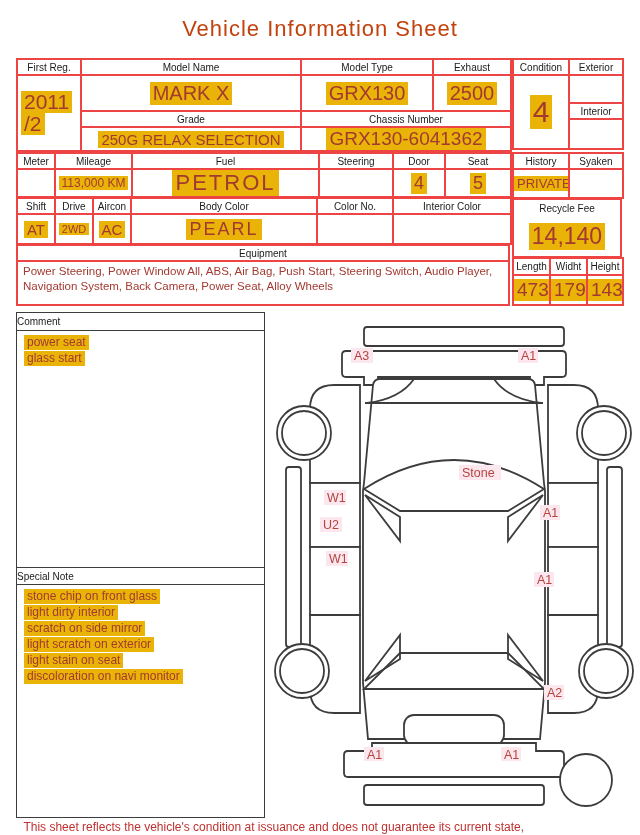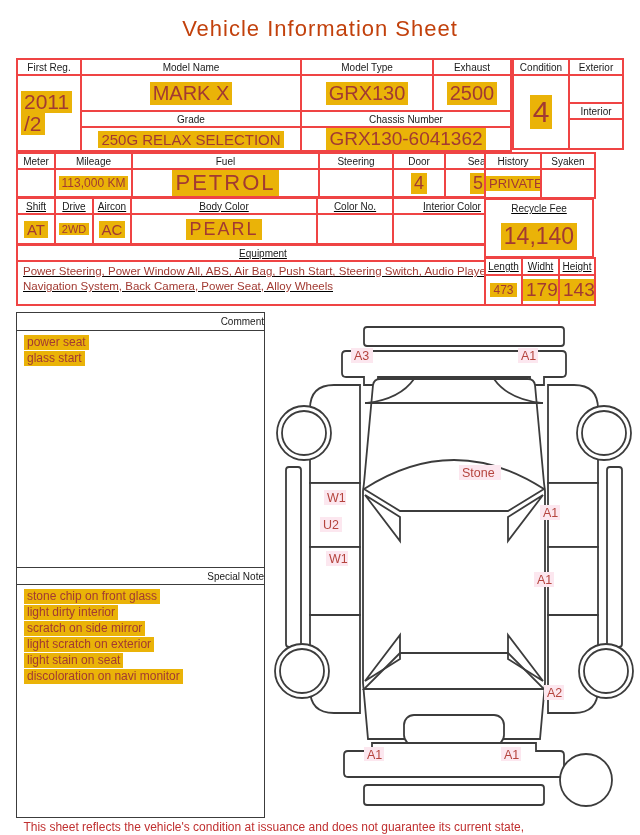--- a/index.html
+++ b/index.html
@@ -2,28 +2,28 @@
 <html><head>
 <meta charset="utf-8">
 <style>
   * { margin:0; padding:0; box-sizing:border-box; }
   html,body { background:#fff; }
   body { width:640px; height:835px; font-family:"Liberation Sans",sans-serif; position:relative; overflow:hidden; }
   .abs { position:absolute; }
   .sheet-title { top:16px; left:0; width:640px; text-align:center; font-size:22px; letter-spacing:1px; color:#c2410c; font-family:"Liberation Sans",sans-serif; }
   table { border-collapse:collapse; table-layout:fixed; width:100%; background:#fff; }
   td { border:2px solid #ef4444; padding:0; text-align:center; vertical-align:middle; overflow:hidden; }
-  .stack + .stack { margin-top:-1px;text-decoration:underline; }
+  .stack + .stack { margin-top:-1px; }
   .h { font-size:10px; color:#1a1a1a; }
   .red { color:#a23a32; }
   .hl { background:#eab308; padding:0 3px; white-space:nowrap; display:inline-block; }
   .v-lg { font-size:20px; }
   .left { text-align:left; }
   .boxline { border:1px solid #3c3c3c; background:#fff; }
-  .band { border-bottom:1px solid #3c3c3c; font-size:10px; color:#1a1a1a; text-align:right; height:18px; line-height:18px; }
+  .band { border-bottom:1px solid #3c3c3c; font-size:10px; color:#1a1a1a; text-align:left; height:18px; line-height:18px; }
   .notes { padding:4px 7px; font-size:12px; line-height:15px; color:#a23a32; text-align:left; }
   .notes div { margin-bottom:1px; }
   .footer { top:820px; left:0; width:524px; text-align:right; font-size:12px; color:#c03030; }
   svg text { font-family:"Liberation Sans",sans-serif; font-size:12.5px; fill:#b5443e; }
   svg .shape { fill:#ffffff; stroke:#3c3c3c; stroke-width:1.8; }
   svg .lab-bg { fill:#fce7ef; stroke:none; }
   svg .thin { fill:none; stroke:#3c3c3c; stroke-width:1.8; }
 </style>
 </head>
 <body>
@@ -153,21 +153,21 @@
         <tr style="height:16px">
       <td class="h">Equipment</td>
     </tr>
     <tr style="height:44px">
       <td class="red left" style="font-size:11.5px; line-height:1.3; padding:2px 5px; vertical-align:top;">Power Steering, Power Window  All, ABS, Air Bag, Push Start, Steering Switch, Audio Player, Navigation System, Back Camera, Power Seat, Alloy Wheels</td>
     </tr>
   </tbody>
     </table>
 </div>
 
-<div class="abs" style="top:152px; left:484px; width:110px;">
+<div class="abs" style="top:152px; left:512px; width:110px;">
   <table class="stack">
     <colgroup>
         <col style="width:56px">
         <col style="width:54px">
       </colgroup>
     <tbody>
         <tr style="height:16px">
       <td class="h">History</td>
       <td class="h">Syaken</td>
     </tr>
@@ -193,21 +193,21 @@
         <col style="width:37px">
         <col style="width:36px">
       </colgroup>
     <tbody>
         <tr style="height:17px">
       <td class="h">Length</td>
       <td class="h">Widht</td>
       <td class="h">Height</td>
     </tr>
     <tr style="height:30px">
-      <td class="red" style="font-size:12px;"><span class="hl">473</span></td>
+      <td class="red" style="font-size:19px;"><span class="hl">473</span></td>
       <td class="red" style="font-size:19px;"><span class="hl">179</span></td>
       <td class="red" style="font-size:19px;"><span class="hl">143</span></td>
     </tr>
   </tbody>
     </table>
 </div>
 
 <div class="abs boxline" style="top:312px; left:16px; width:249px; height:506px;">
   <div class="band">Comment</div>
   <div class="notes" style="height:236px;">

